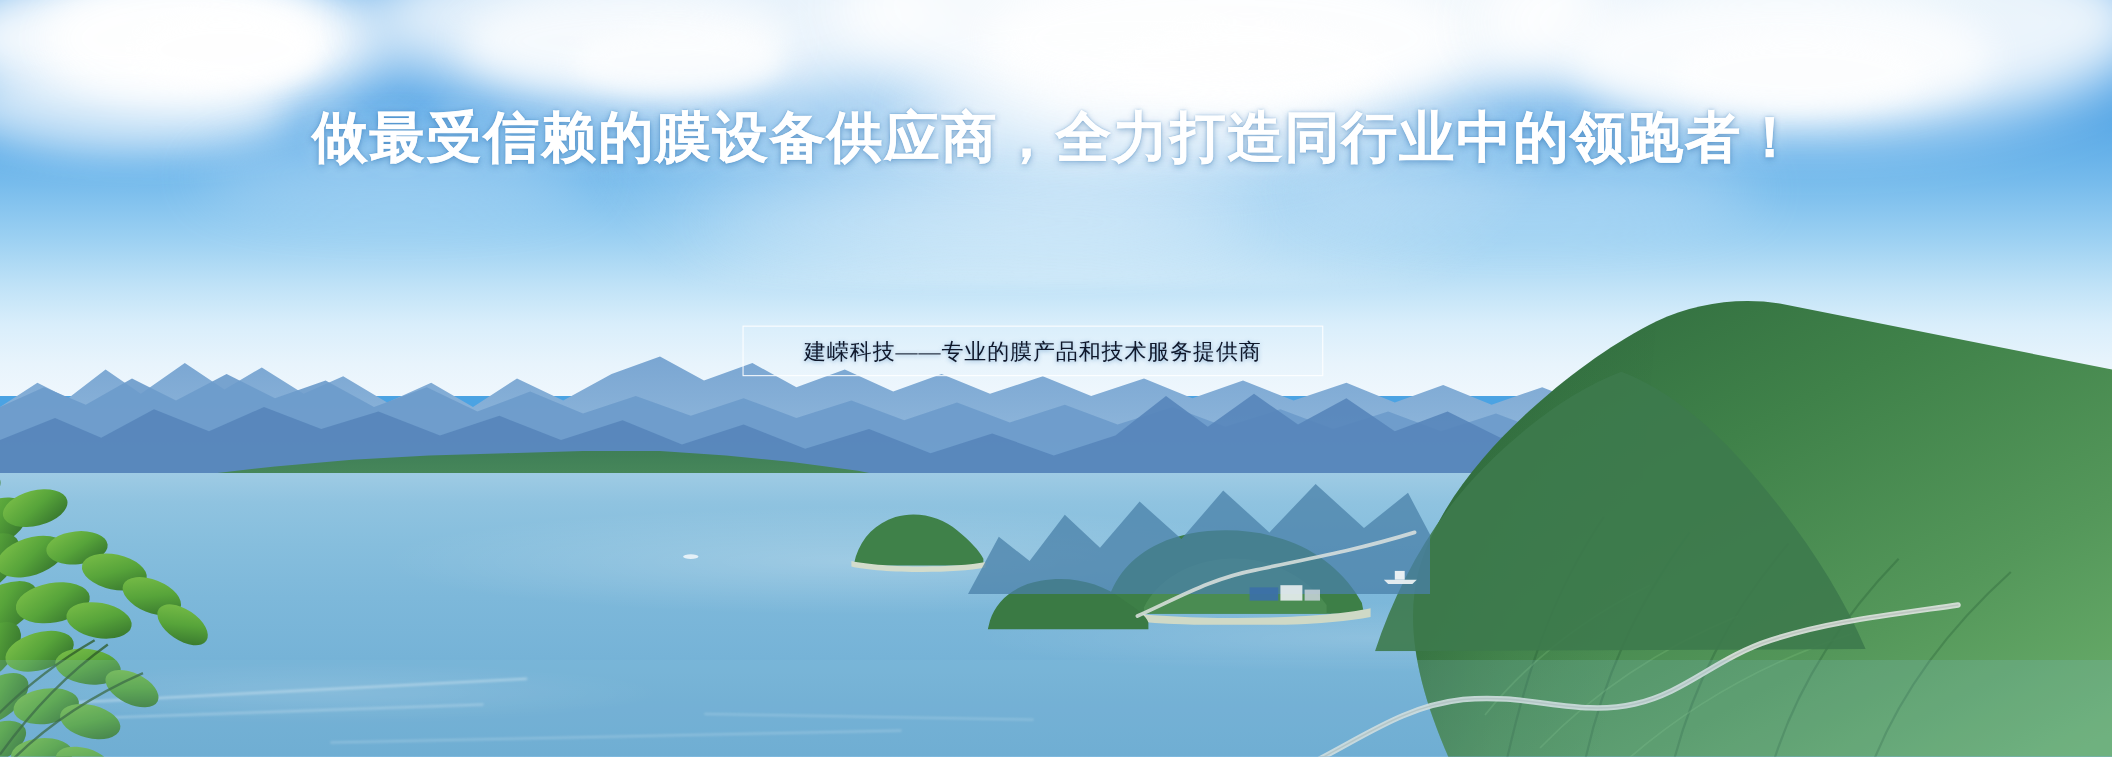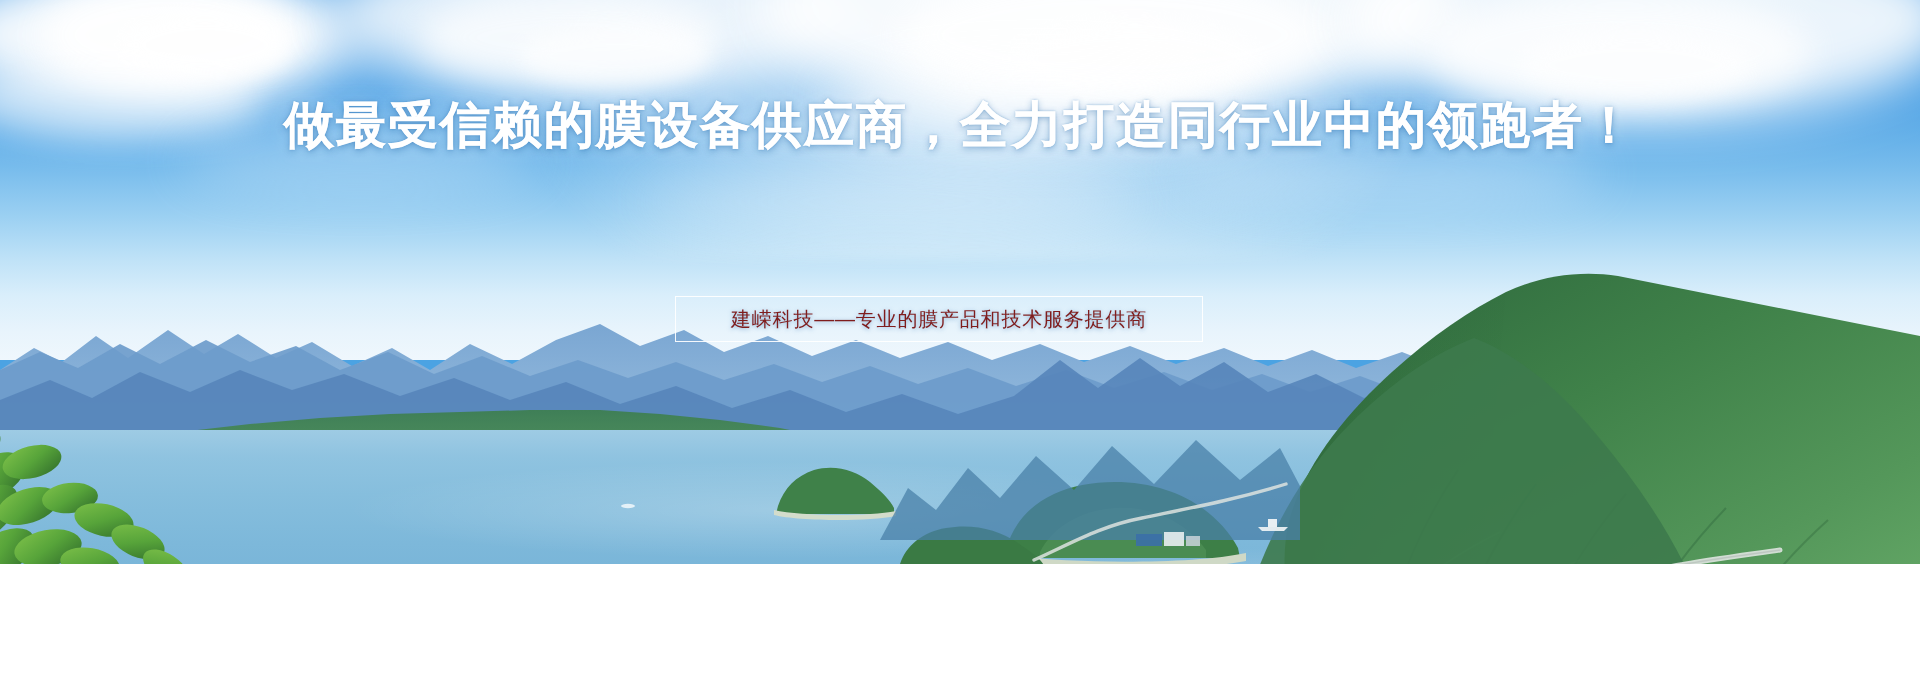--- a/index.html
+++ b/index.html
@@ -1,22 +1,23 @@
 <!DOCTYPE html>
 <html><head>
 <meta charset="utf-8">
 <style>
   html,body{margin:0;padding:0;background:#fff;}
   body{font-family:"Liberation Sans","DejaVu Sans",sans-serif;}
 
   .banner{
     position:relative;
-    width:1920px;height:564px;
+    width:1920px;height:688px;
     overflow:hidden;
     background:#4ba3e3;
+    font-family:Liberation Serif, serif;
   }
 
   
   .sky{
     position:absolute;left:0;top:0;width:1920px;height:360px;
     background:linear-gradient(180deg,
       #2f8fe0 0%,
       #3d97e2 14%,
       #55a6e6 30%,
       #76bbec 46%,
@@ -96,21 +97,21 @@
 
   .tagline-box{
     position:absolute;left:675px;top:296px;
     width:528px;height:46px;
     box-sizing:border-box;
     border:1px solid rgba(255,255,255,.92);
     display:flex;align-items:center;justify-content:center;
   }
   .tagline-text{
     font-size:20px;
-    color:#7f1d1d;
+    color:#0f172a;
     letter-spacing:.8px;
     white-space:nowrap;
     text-shadow:0 1px 4px rgba(40,110,175,.5);
   }
 </style>
 </head>
 <body>
 
 <div class="banner">
 

